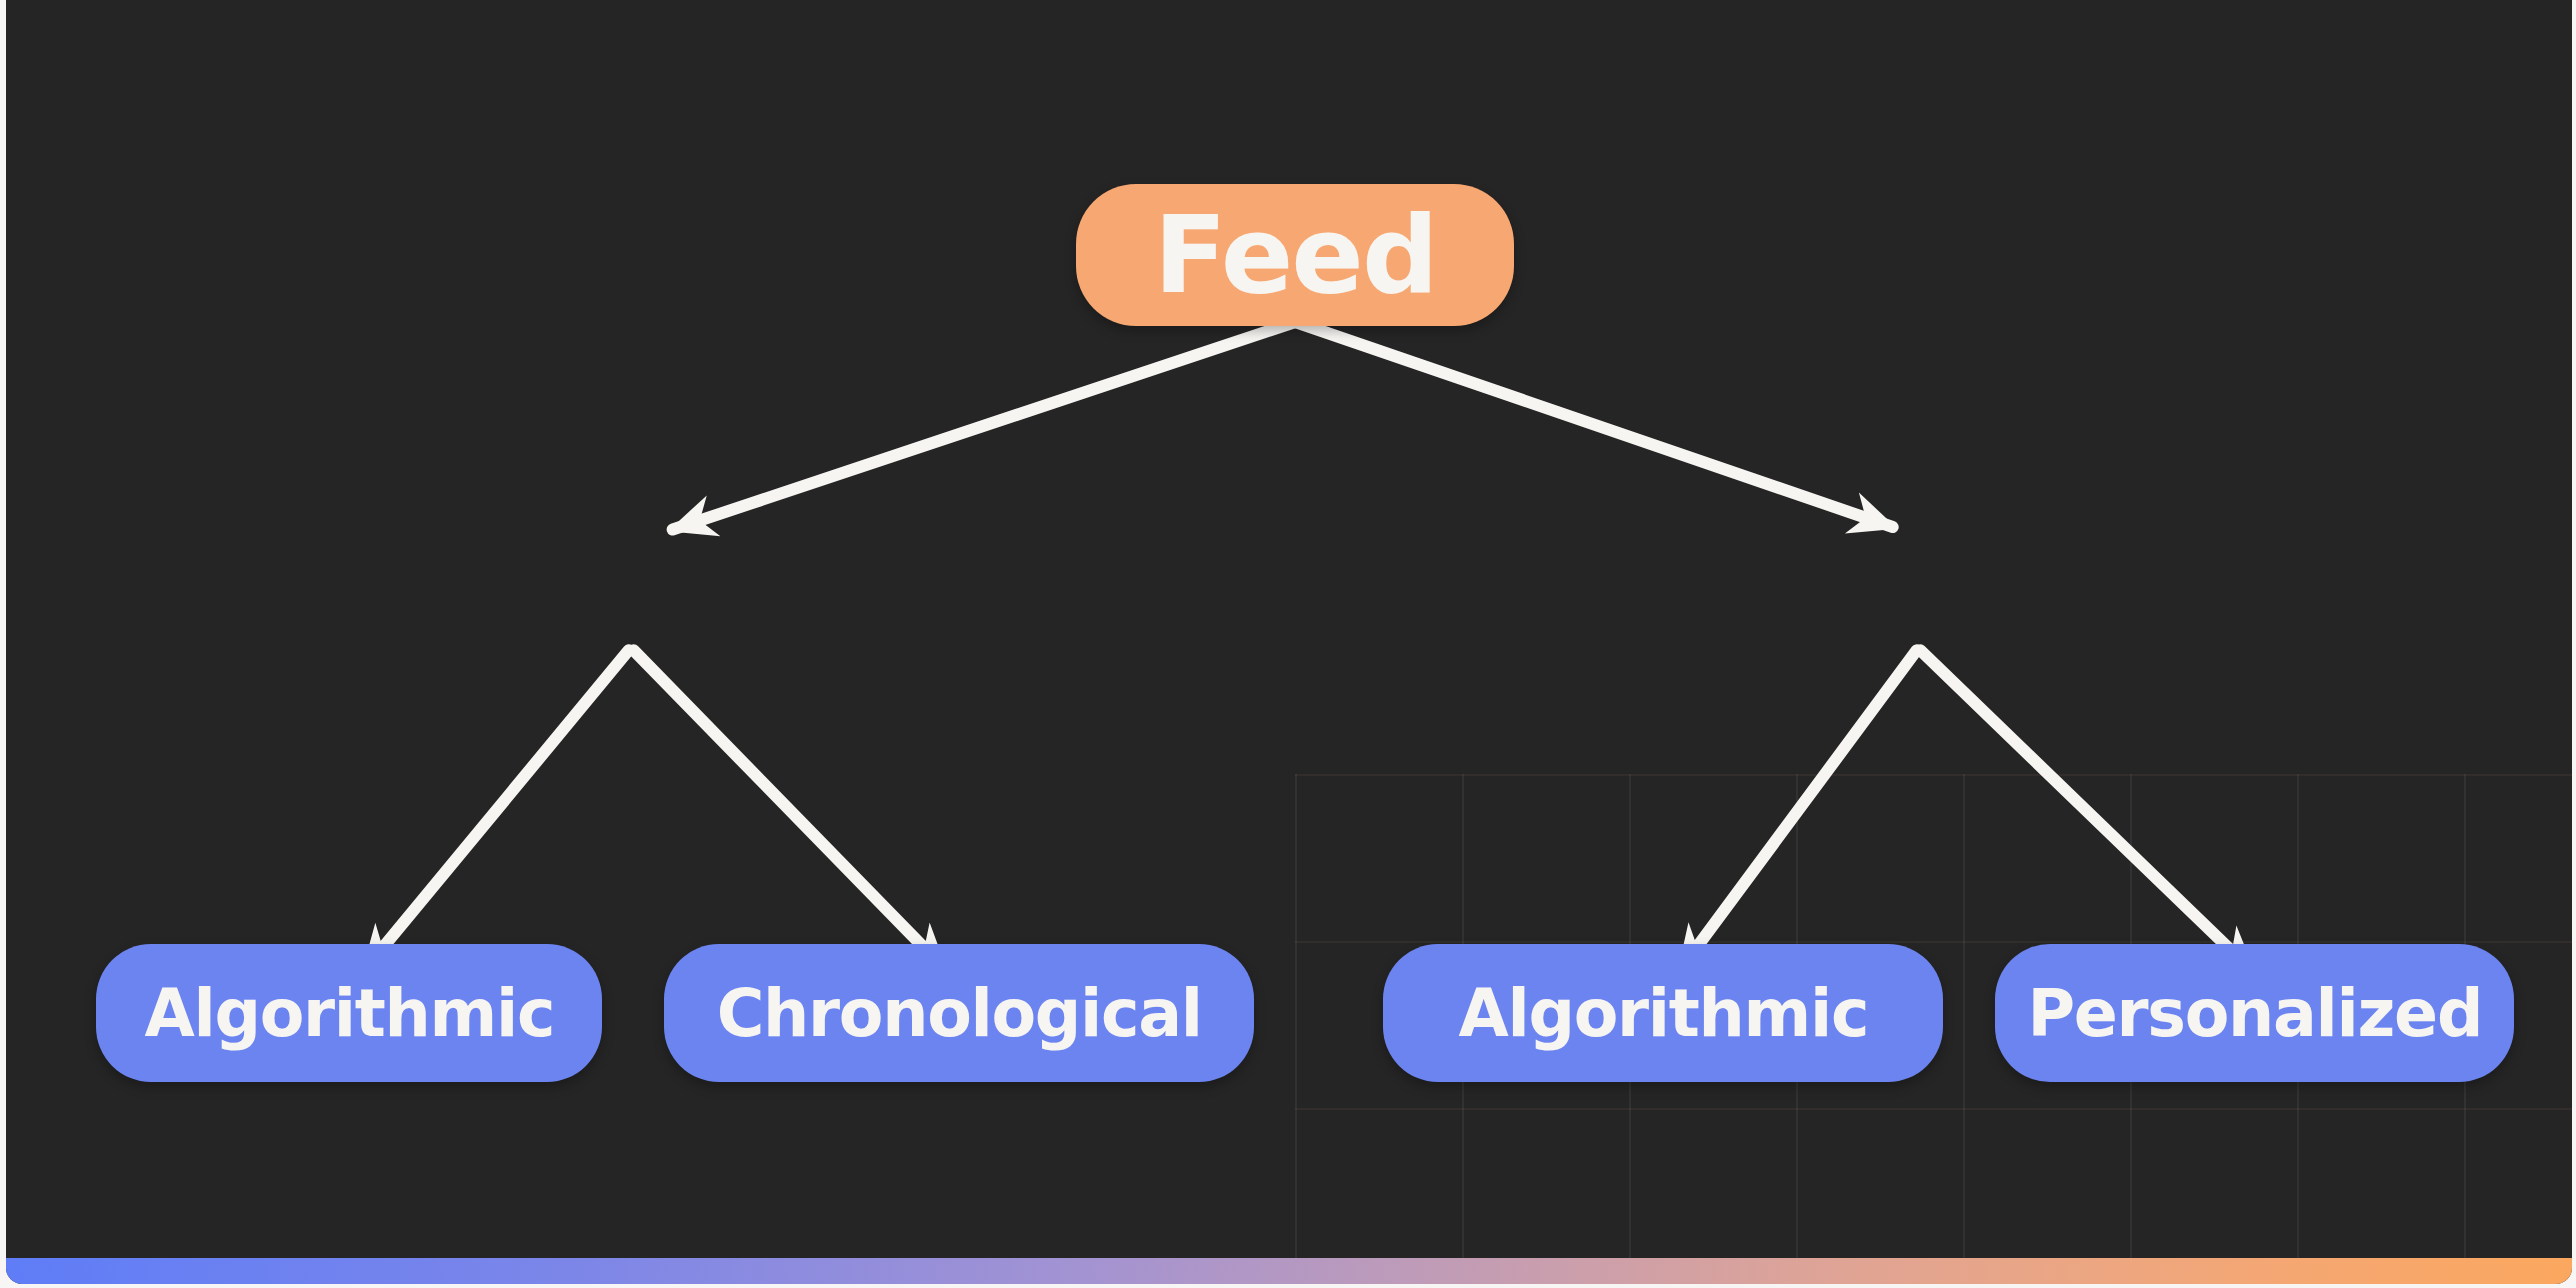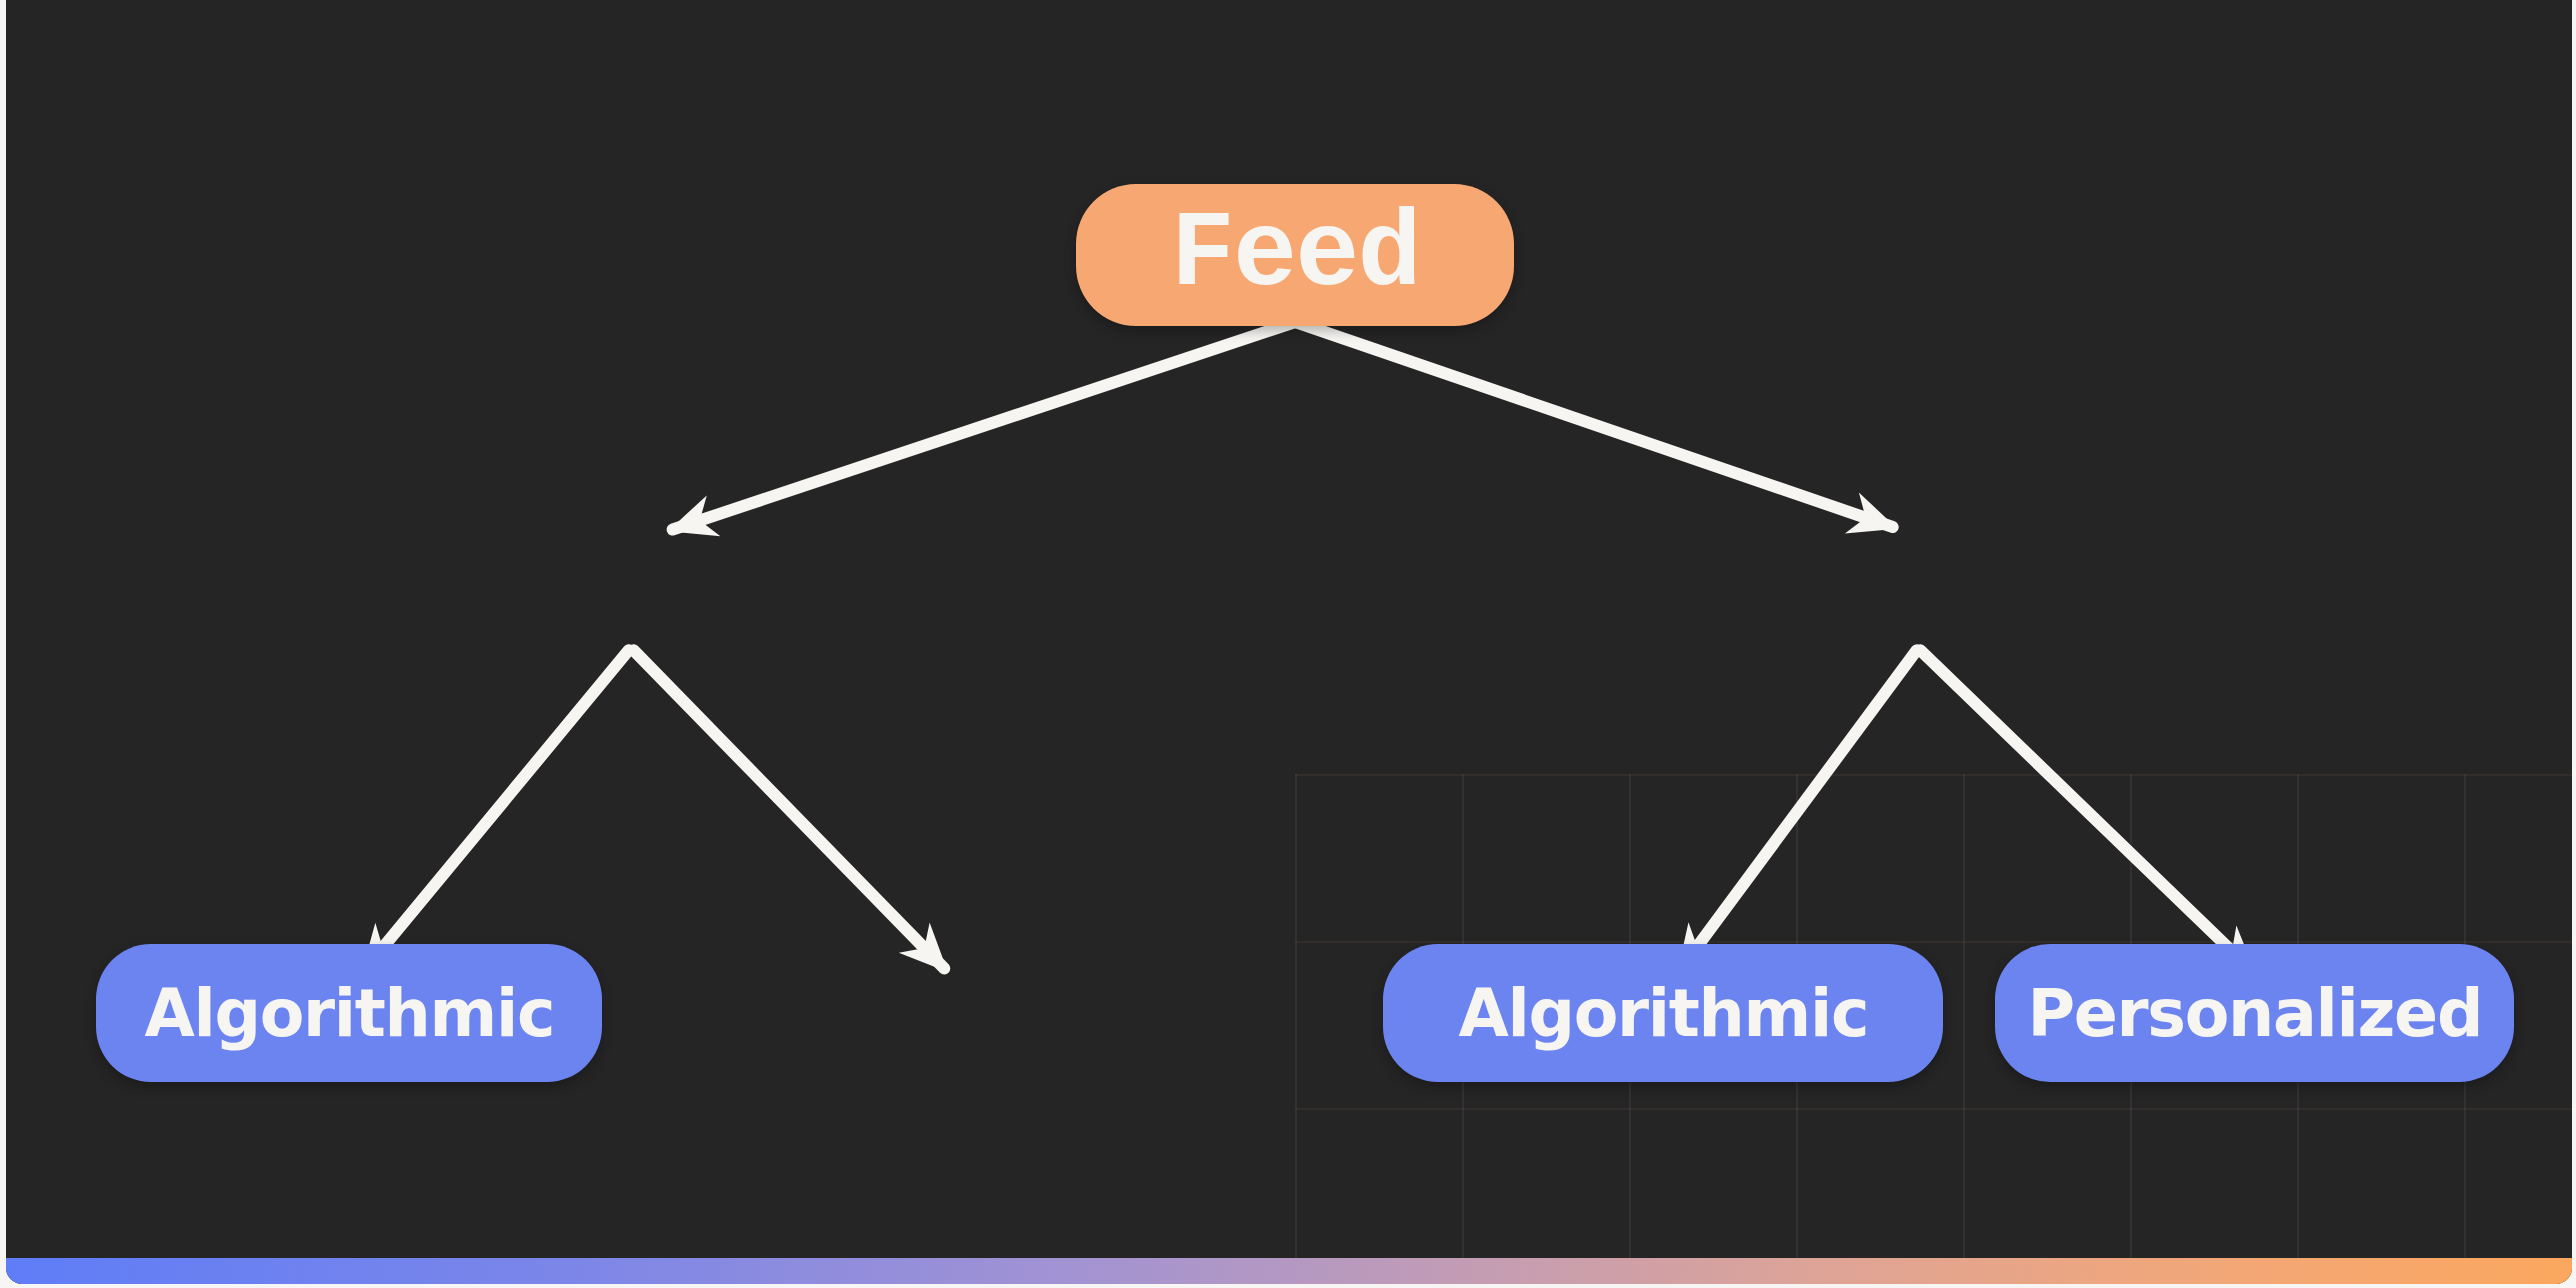--- a/index.html
+++ b/index.html
@@ -70,21 +70,21 @@
     font-weight: bold;
     line-height: 1;
     white-space: nowrap;
     box-shadow: 0 5px 11.3px rgba(0,0,0,0.28);
   }
   .node.blue   { background: #6C84F0; }
   .node.orange { background: #F7A872; }
 
   #node-feed {
     left: 1070px; top: 184px; width: 438px; height: 142px;
-    border-radius: 60px; font-size: 107px; letter-spacing: -1.9px; font-family: Liberation Mono, monospace;
+    border-radius: 60px; font-size: 107px; letter-spacing: -1.9px;
   }
   #node-activity {
     left: 358px; top: 516px; width: 550px; height: 137px;
     border-radius: 57px; font-size: 96px; letter-spacing: -1.9px;
   }
   #node-discovery {
     left: 1585px; top: 516px; width: 659px; height: 137px;
     border-radius: 57px; font-size: 96px; letter-spacing: -1.9px;
   }
   #node-algorithmic-activity {
@@ -145,20 +145,23 @@
     <div class="node orange" id="node-feed">
       <span>Feed</span>
     </div>
 
 
 
     <div class="node blue" id="node-algorithmic-activity">
       <span>Algorithmic</span>
     </div>
 
+    <div class="node blue" id="node-chronological">
+      <span>Chronological</span>
+    </div>
 
     <div class="node blue" id="node-algorithmic-discovery">
       <span>Algorithmic</span>
     </div>
 
     <div class="node blue" id="node-personalized">
       <span>Personalized</span>
     </div>
 
     <div class="gradient-bar"></div>

